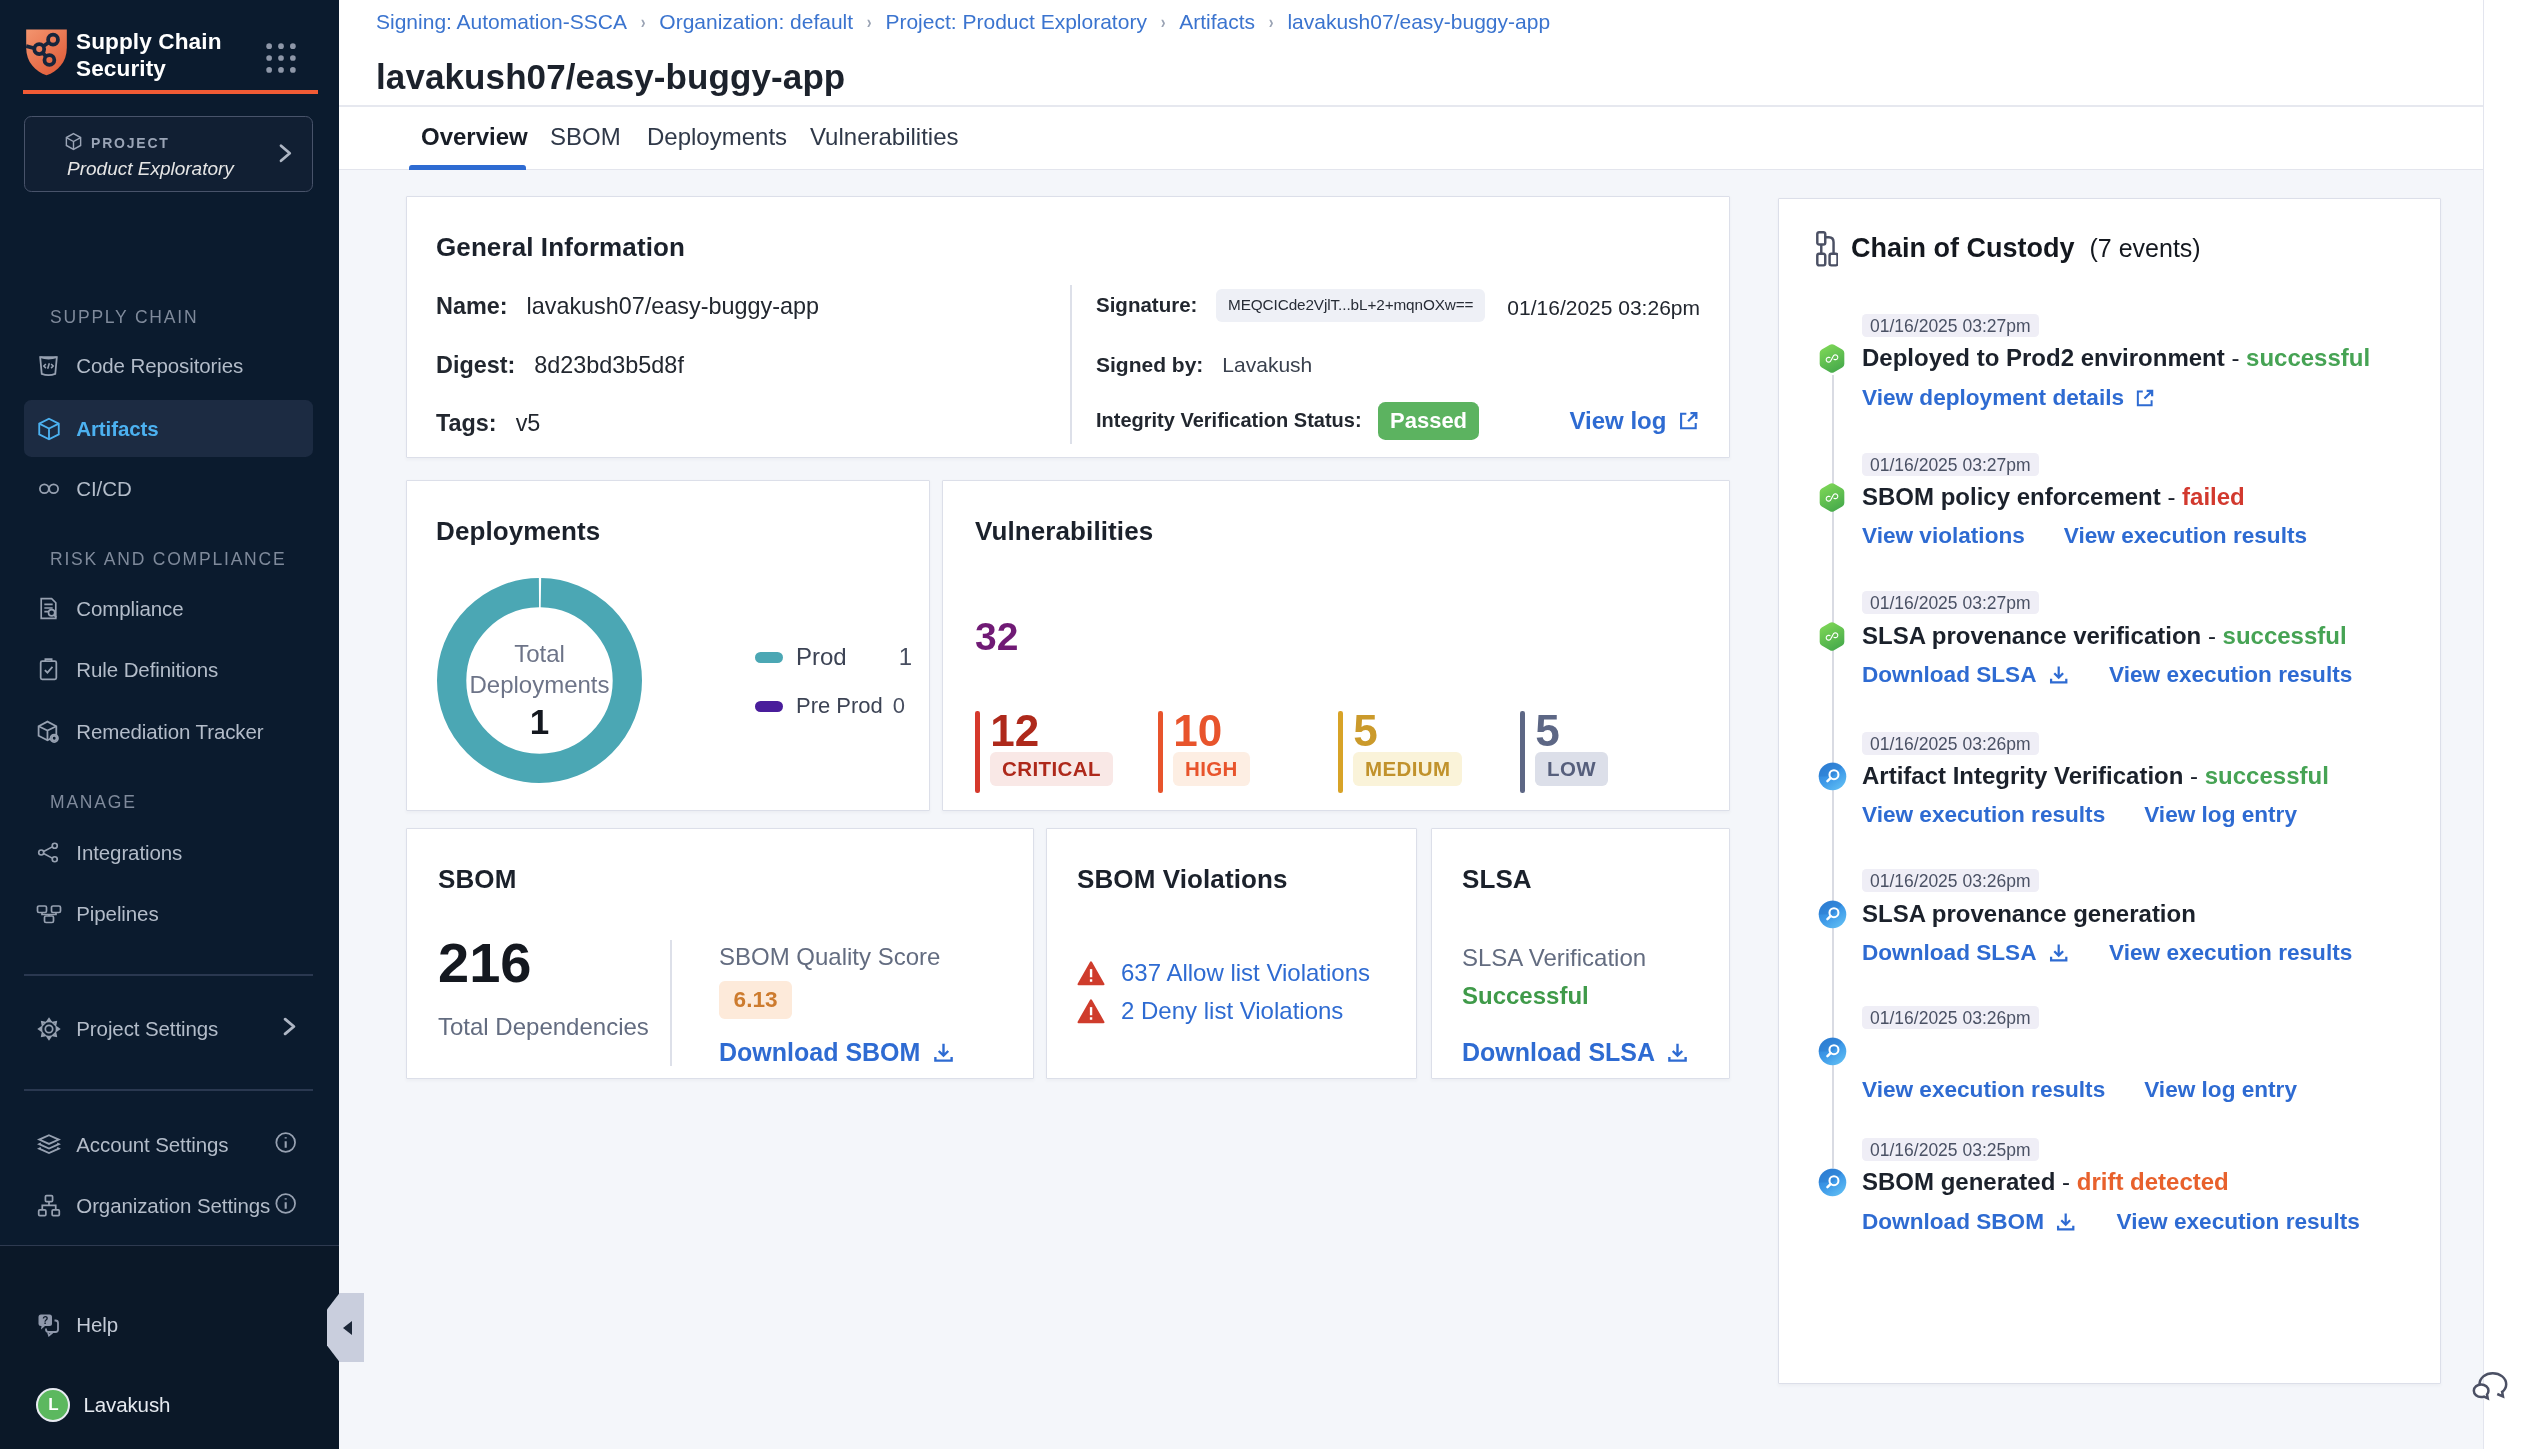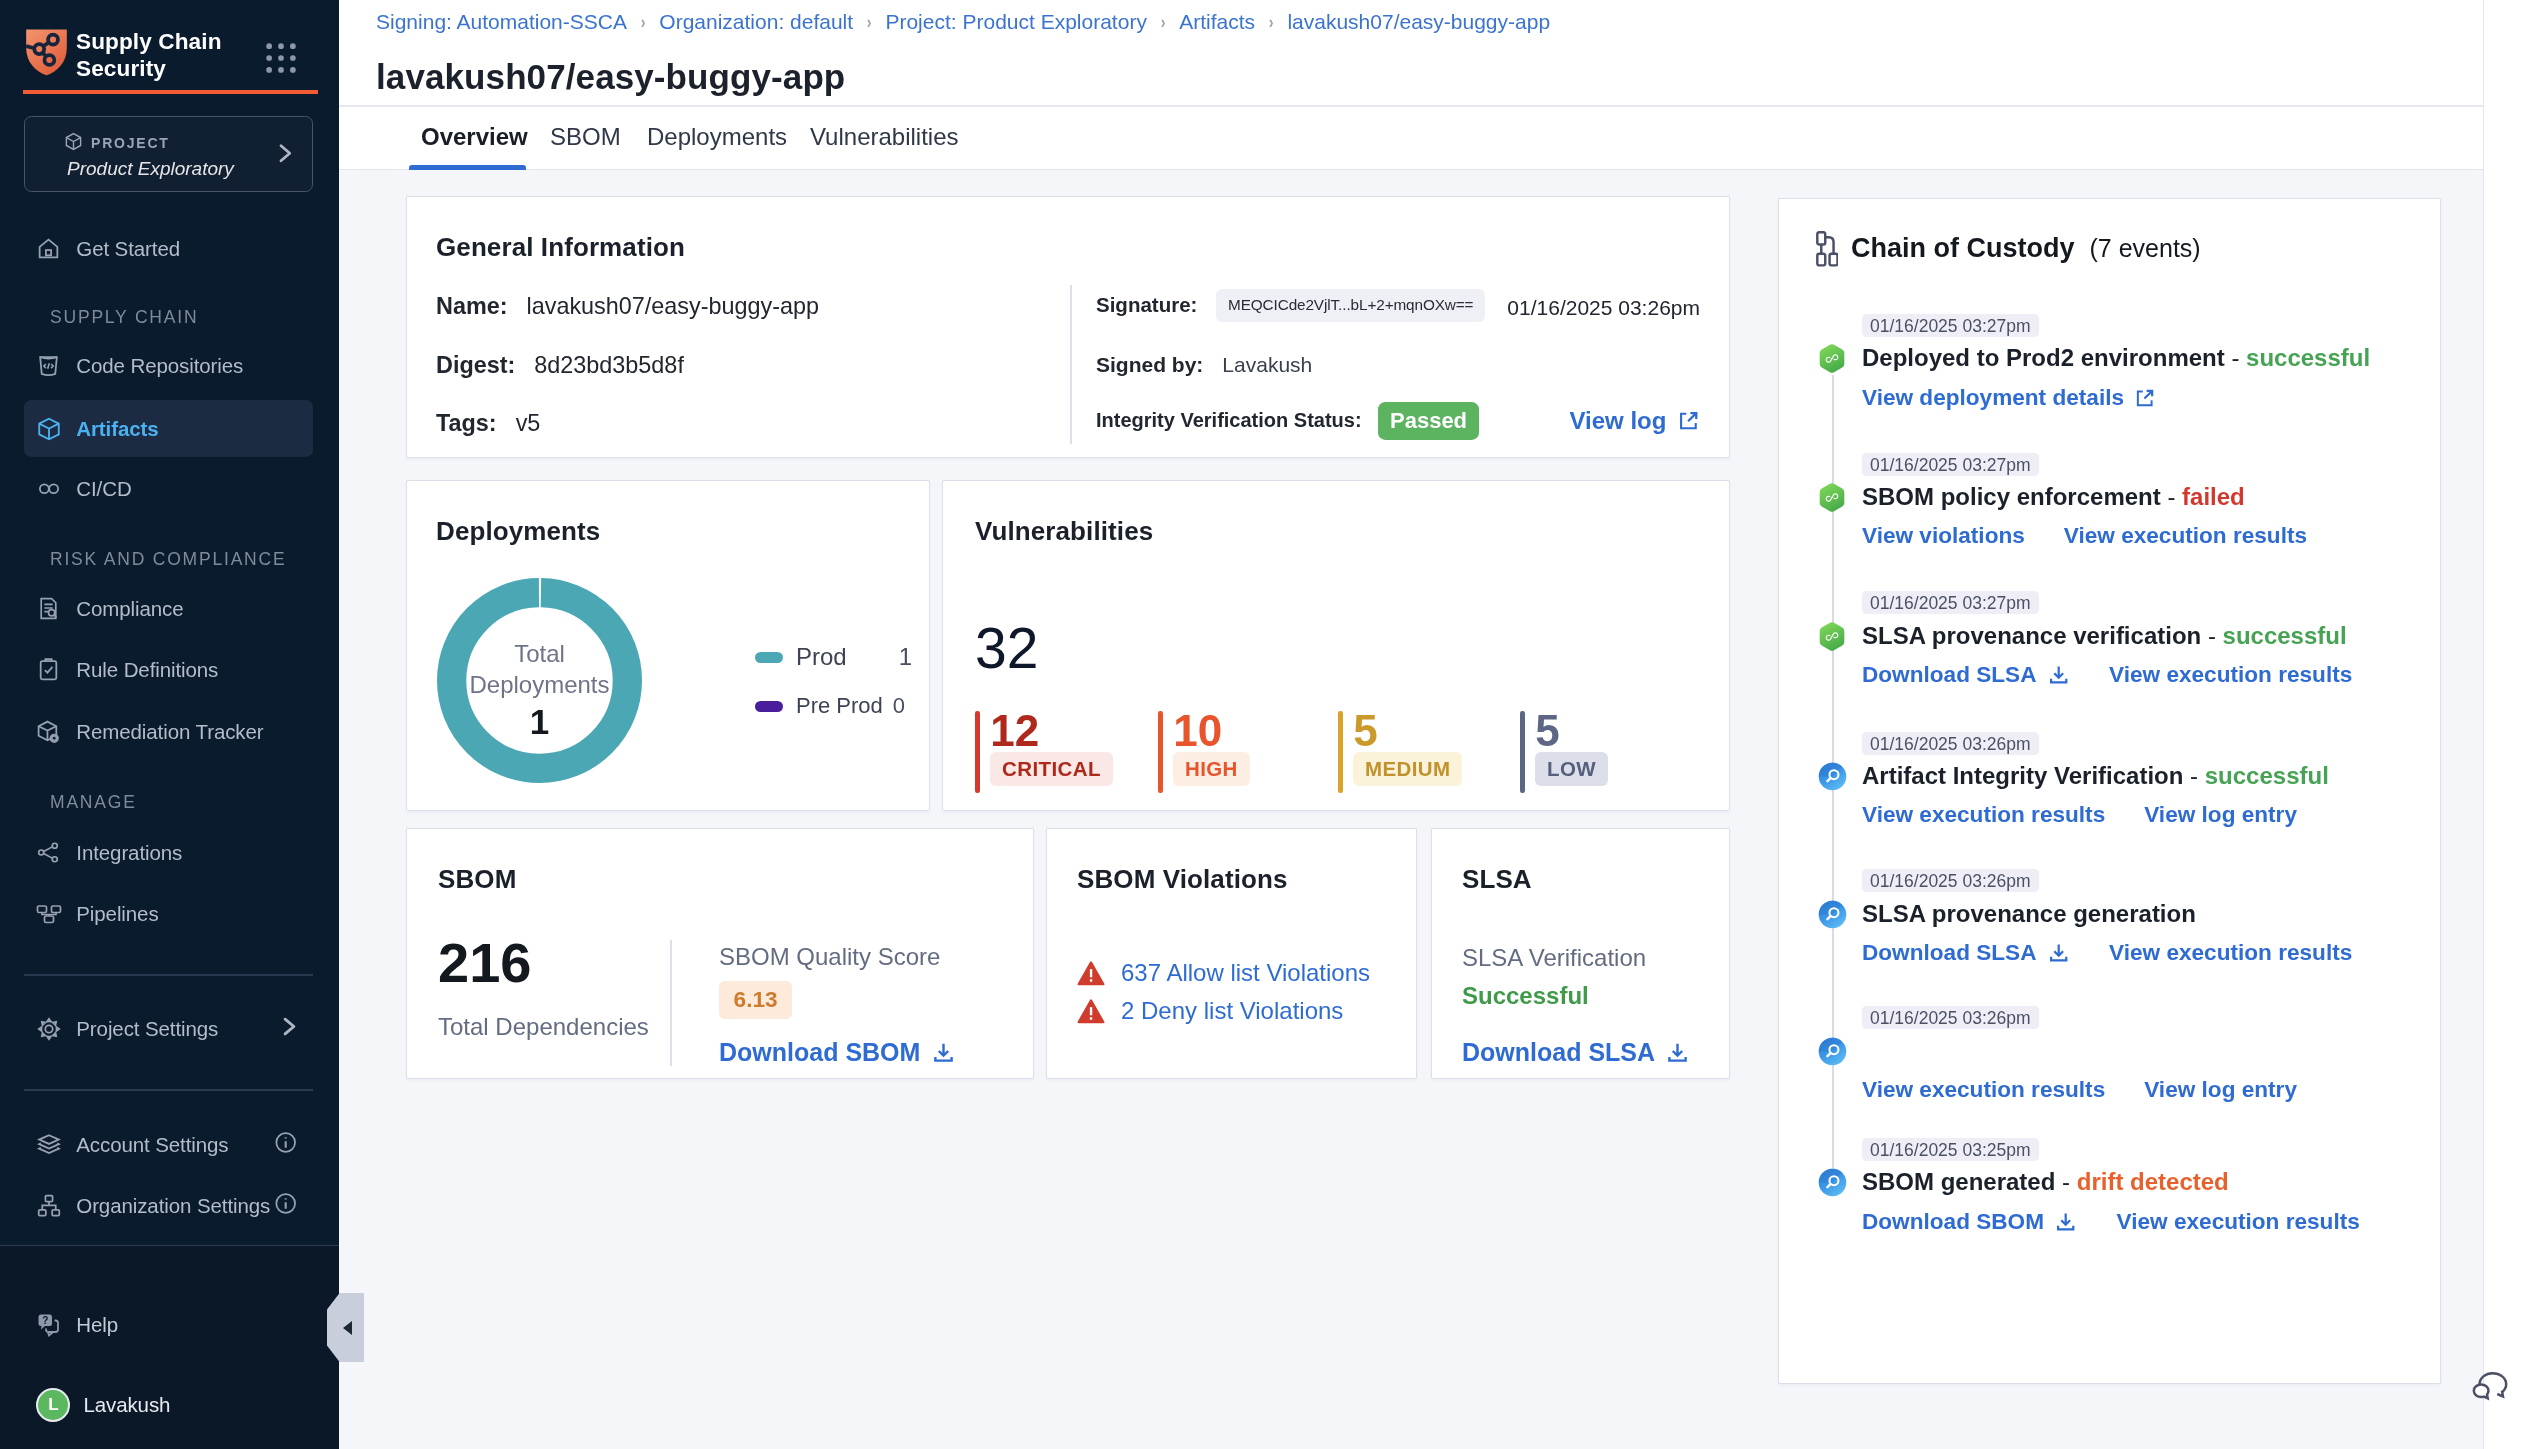--- a/index.html
+++ b/index.html
@@ -145,21 +145,21 @@
     </div>
     <div class="abs" style="left:348px; top:212px; width:150px; display:flex; align-items:center; font-size:22px; color:#3c4354;">
       <span class="lgpill" style="background:#491d9b"></span>
         <span style="margin-left:13px;">Pre Prod</span>
         <span style="margin-left:auto;color:#474e60">0</span>
     </div>
   </div>
 
   <div class="card" style="left:583px; top:480px; width:788px; height:331px;">
     <div class="ctitle" style="left:32px; top:35px;">Vulnerabilities</div>
-    <div class="abs" style="left:32px; top:134px; font-size:57px; font-weight:400; color:#0f172a;">32</div>
+    <div class="abs" style="left:32px; top:134px; font-size:39px; font-weight:700; color:#701a75;">32</div>
     <div class="vstat" style="left:32px;">
       <div class="vbar" style="background:#d5392c"></div>
       <div><div class="vnum" style="color:#ae291b">12</div><span class="vbadge" style="background:#f9e8e6;color:#ae291b">CRITICAL</span></div>
     </div>
     <div class="vstat" style="left:215px;">
       <div class="vbar" style="background:#e8542c"></div>
       <div><div class="vnum" style="color:#e8542c">10</div><span class="vbadge" style="background:#fdeee3;color:#e8542c">HIGH</span></div>
     </div>
     <div class="vstat" style="left:395px;">
       <div class="vbar" style="background:#d8a327"></div>
@@ -418,29 +418,20 @@
         <path d="M12 2 21 7 V17 L12 22 3 17 V7 Z"></path>
         <path d="M3 7 L12 12 L21 7 M12 12 V22"></path>
       </svg>
     <div class="plabel">PROJECT</div>
     <div class="pname">Product Exploratory</div>
     <svg class="chev" width="17.5" height="20.5" viewBox="0 0 14 16" fill="none" stroke="#aeb6c4" stroke-width="2.2" stroke-linecap="round" stroke-linejoin="round">
         <path d="M4 2 L11 8 L4 14"></path>
       </svg>
   </div>
 
-  <div class="navitem" style="top:220px">
-    <span class="nicon">
-        <svg width="25" height="25" viewBox="0 0 24 24" fill="none" stroke="#97a1b1" stroke-width="1.7">
-          <path d="M3.5 10.5 L12 3.5 L20.5 10.5 V20.5 H3.5 Z"></path>
-          <rect x="9.5" y="13.5" width="5" height="5"></rect>
-        </svg>
-      </span>
-    Get Started
-  </div>
   <div class="navsection" style="top:307px">SUPPLY CHAIN</div>
   <div class="navitem" style="top:337px">
     <span class="nicon">
         <svg width="25" height="25" viewBox="0 0 24 24" fill="none" stroke="#97a1b1" stroke-width="1.7">
           <path d="M4 4 H20 L18.5 20 Q12 22.5 5.5 20 Z"></path>
           <path d="M4 4 Q12 6.6 20 4"></path>
           <path d="M9.5 10.5 L7.5 12.5 L9.5 14.5 M14.5 10.5 L16.5 12.5 L14.5 14.5 M12.8 9.8 L11.2 15.2" stroke-width="1.5"></path>
         </svg>
       </span>
     Code Repositories

